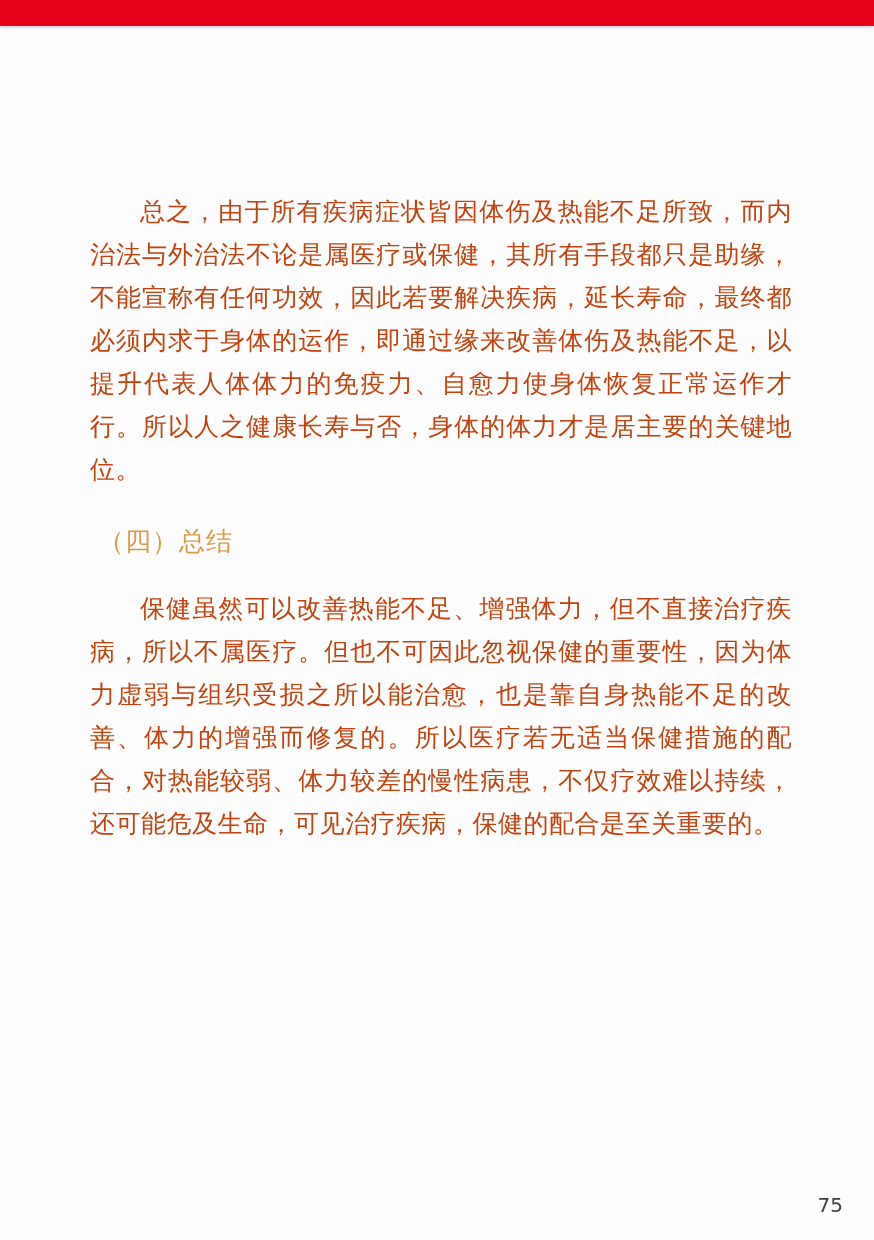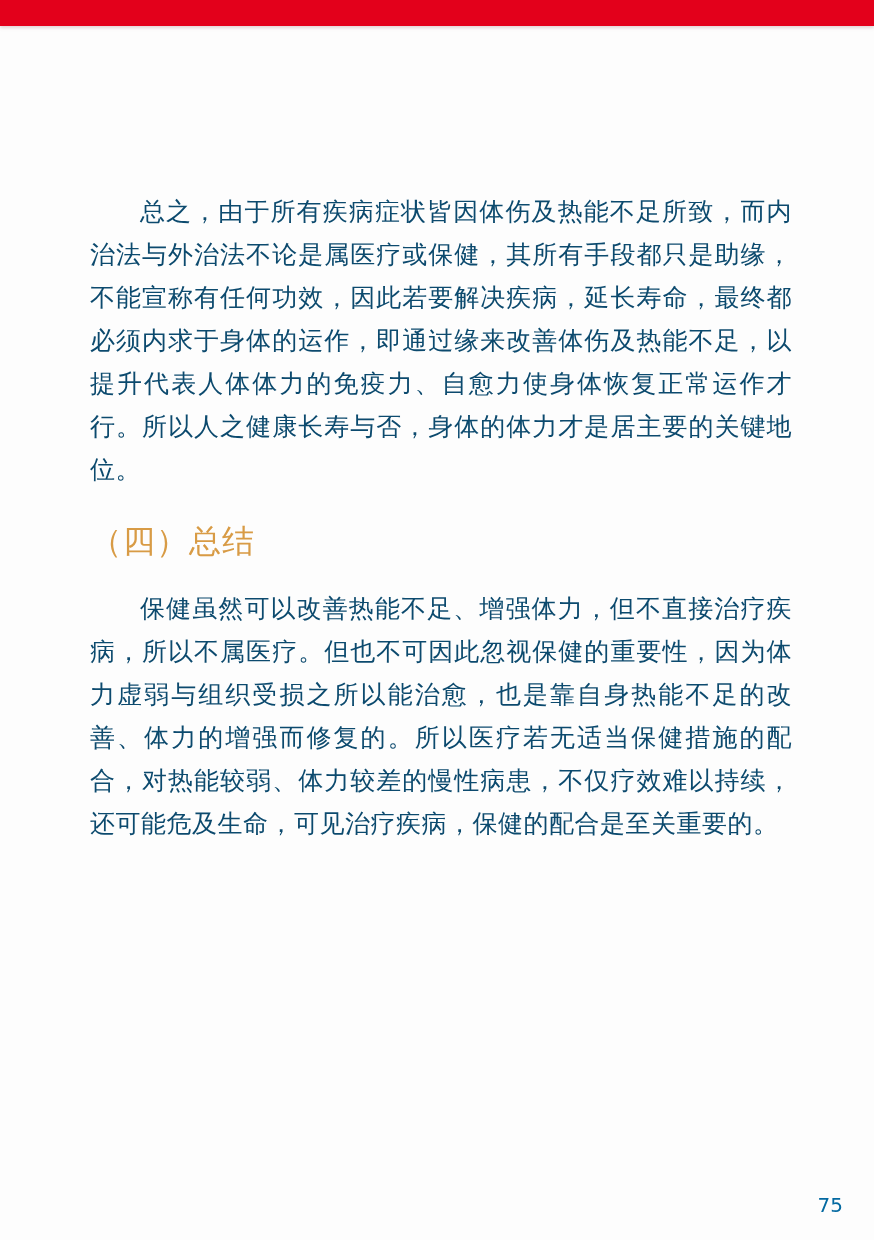--- a/index.html
+++ b/index.html
@@ -30,42 +30,42 @@
     left: 0;
     right: 0;
     padding: 0 82px 0 90px;
     box-sizing: border-box;
   }
   .para {
     margin: 0 0 24px 0;
     font-size: 25px;
     line-height: 43px;
     letter-spacing: 0.5px;
-    color: #0c4a6e;
+    color: #c2410c;
     text-align: justify;
     text-indent: 2em;
     word-break: break-all;
   }
   .para-first {
     margin-top: 164px;
   }
   .section-heading {
-    margin: 30px 0 26px 0;
-    font-size: 32px;
+    margin: 30px 0 26px 8px;
+    font-size: 26px;
     line-height: 40px;
     font-weight: normal;
     letter-spacing: 1px;
   }
   .page-number {
     position: absolute;
     right: 31px;
     bottom: 24px;
     font-size: 20px;
     line-height: 22px;
-    color: #0369a1;
+    color: #404040;
     margin-top: 20px;
   }
 </style>
 </head>
 <body>
 
 <div class="page" style="background: rgb(253, 253, 253);">
   <div class="top-bar" style="background: rgb(227, 0, 27);"></div>
 
   <div class="content">

